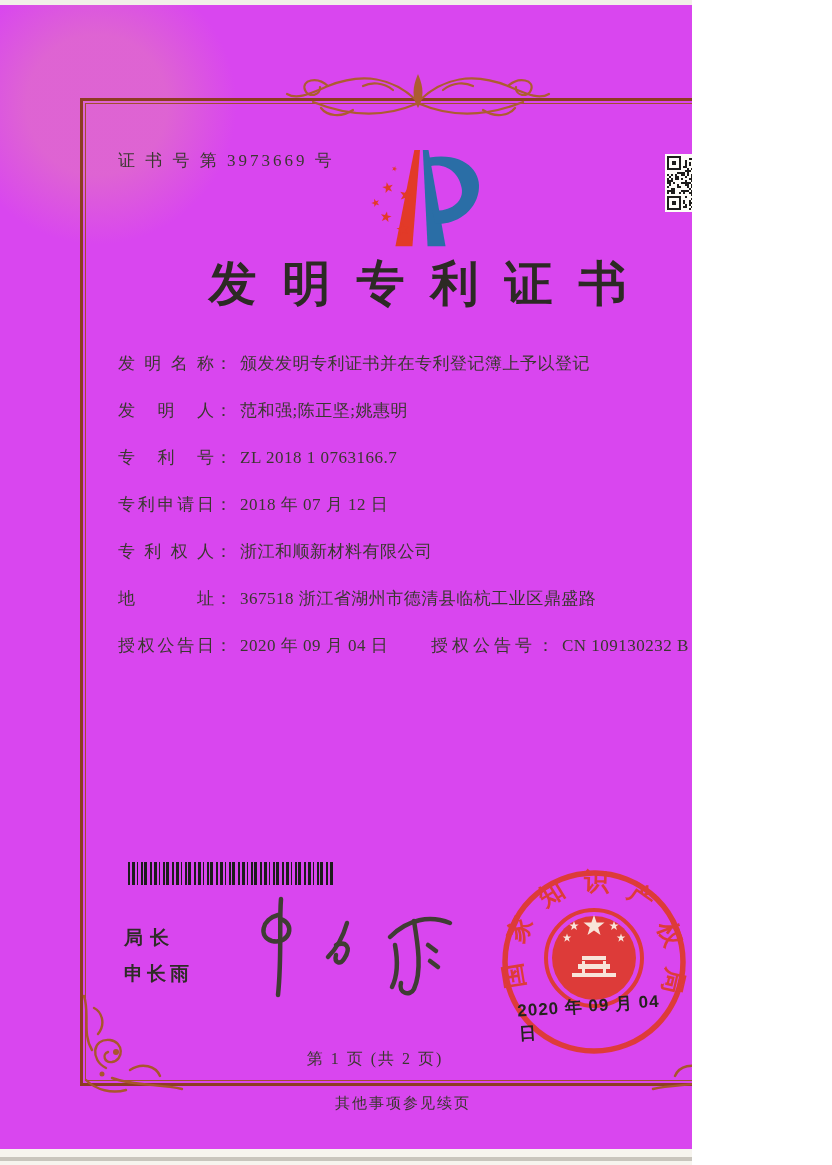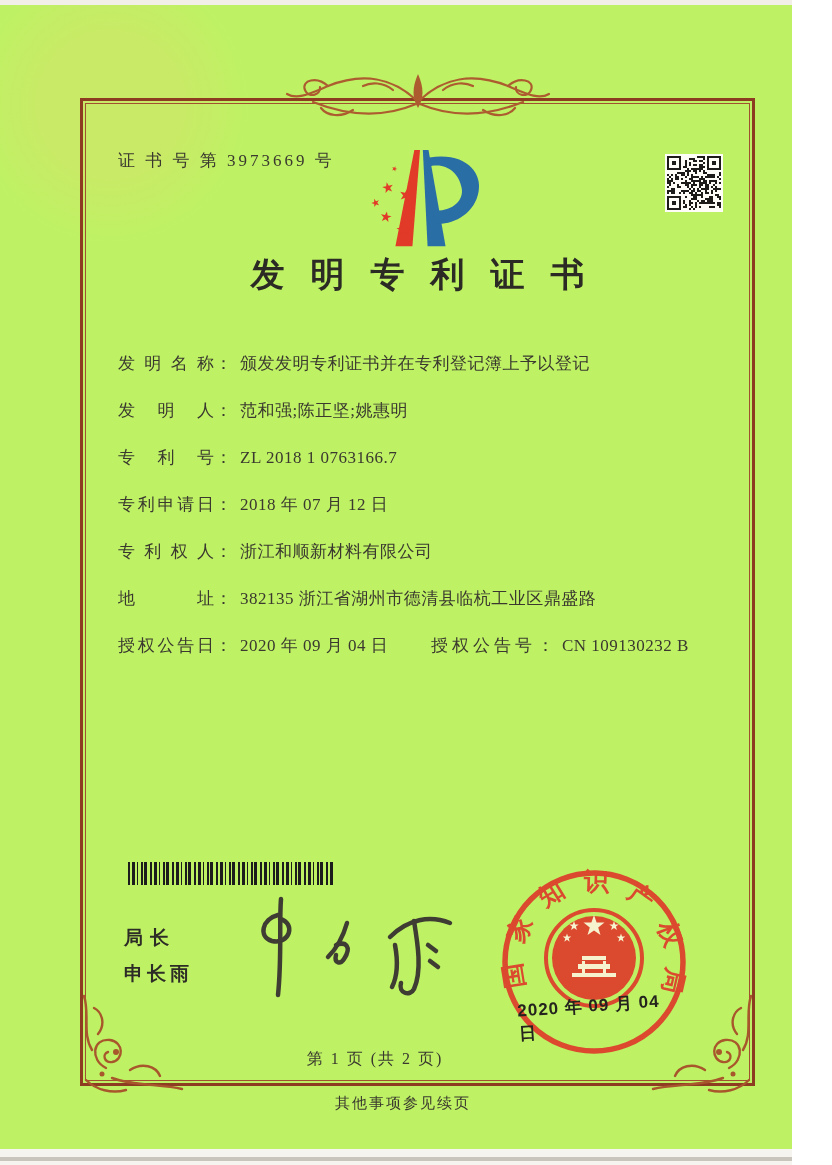--- a/index.html
+++ b/index.html
@@ -1,36 +1,36 @@
 <!DOCTYPE html>
 <html><head>
 <meta charset="utf-8">
 <style>
   html,body{margin:0;padding:0;background:#ffffff;}
-  .page{position:relative;width:792px;height:1165px;background:#bef264;overflow:hidden;
+  .page{position:relative;width:692px;height:1165px;background:#d946ef;overflow:hidden;
         font-family:"Liberation Serif", serif;color:#33312a;}
   .page::before{content:"";position:absolute;inset:0;pointer-events:none;
         background:radial-gradient(circle at 14% 9%, rgba(240,205,110,.22) 0 70px, transparent 140px);}
   .scan-edge-top{position:absolute;left:0;top:0;width:832px;height:5px;background:#f1efe8;}
   .scan-edge-bottom{position:absolute;left:0;top:1149px;width:832px;height:16px;background:#f6f4ee;}
   .scan-edge-line{position:absolute;left:0;top:1157px;width:832px;height:4px;background:#c9c5bd;}
 
   .frame{position:absolute;left:80px;top:98px;width:675px;height:988px;border:3px solid #8d3c22;box-sizing:border-box;}
   .frame-inner{position:absolute;inset:2px;border:1px solid #a1512f;}
 
   .ornament{position:absolute;pointer-events:none;}
 
   .cert-number{position:absolute;left:118px;top:149px;font-size:17px;letter-spacing:3px;color:#3a382f;}
 
   .qr{position:absolute;left:665px;top:154px;width:58px;height:58px;background:#fdfcf7;}
 
   .logo{position:absolute;left:352px;top:148px;width:136px;height:104px;}
 
   .title{position:absolute;left:80px;top:252px;width:675px;text-align:center;
-         font-size:34px;font-weight:bold;letter-spacing:26px;text-indent:26px;color:#2c2a24;}
+         font-size:48px;font-weight:bold;letter-spacing:26px;text-indent:26px;color:#2c2a24;}
 
   .fields{position:absolute;left:118px;top:352px;width:624px;font-size:17px;color:#3a382f;}
   .field-row{position:relative;height:47px;display:flex;align-items:flex-start;line-height:24px;}
   .flabel{display:inline-block;width:96px;text-align:justify;text-align-last:justify;}
   .fcolon{margin:0 8px 0 1px;}
   .fvalue{letter-spacing:.5px;}
   .grant-right{position:absolute;left:313px;top:0;display:flex;}
   .grant-right .flabel{width:auto;letter-spacing:4px;text-align-last:auto;}
 
   .paras{position:absolute;left:103px;top:681px;width:655px;font-size:16.5px;line-height:26px;
@@ -165,21 +165,21 @@
       <span class="fvalue">2018 年 07 月 12 日</span>
     </div>
     <div class="field-row">
       <span class="flabel">专利权人</span>
         <span class="fcolon">：</span>
       <span class="fvalue">浙江和顺新材料有限公司</span>
     </div>
     <div class="field-row">
       <span class="flabel">地址</span>
         <span class="fcolon">：</span>
-      <span class="fvalue">382135 浙江省湖州市德清县临杭工业区鼎盛路</span>
+      <span class="fvalue">367518 浙江省湖州市德清县临杭工业区鼎盛路</span>
     </div>
     <div class="field-row">
       <span class="flabel">授权公告日</span>
         <span class="fcolon">：</span>
       <span class="fvalue">2020 年 09 月 04 日</span>
       <span class="grant-right">
         <span class="flabel">授权公告号</span>
           <span class="fcolon">：</span>
         <span class="fvalue">CN 109130232 B</span>
       </span>

